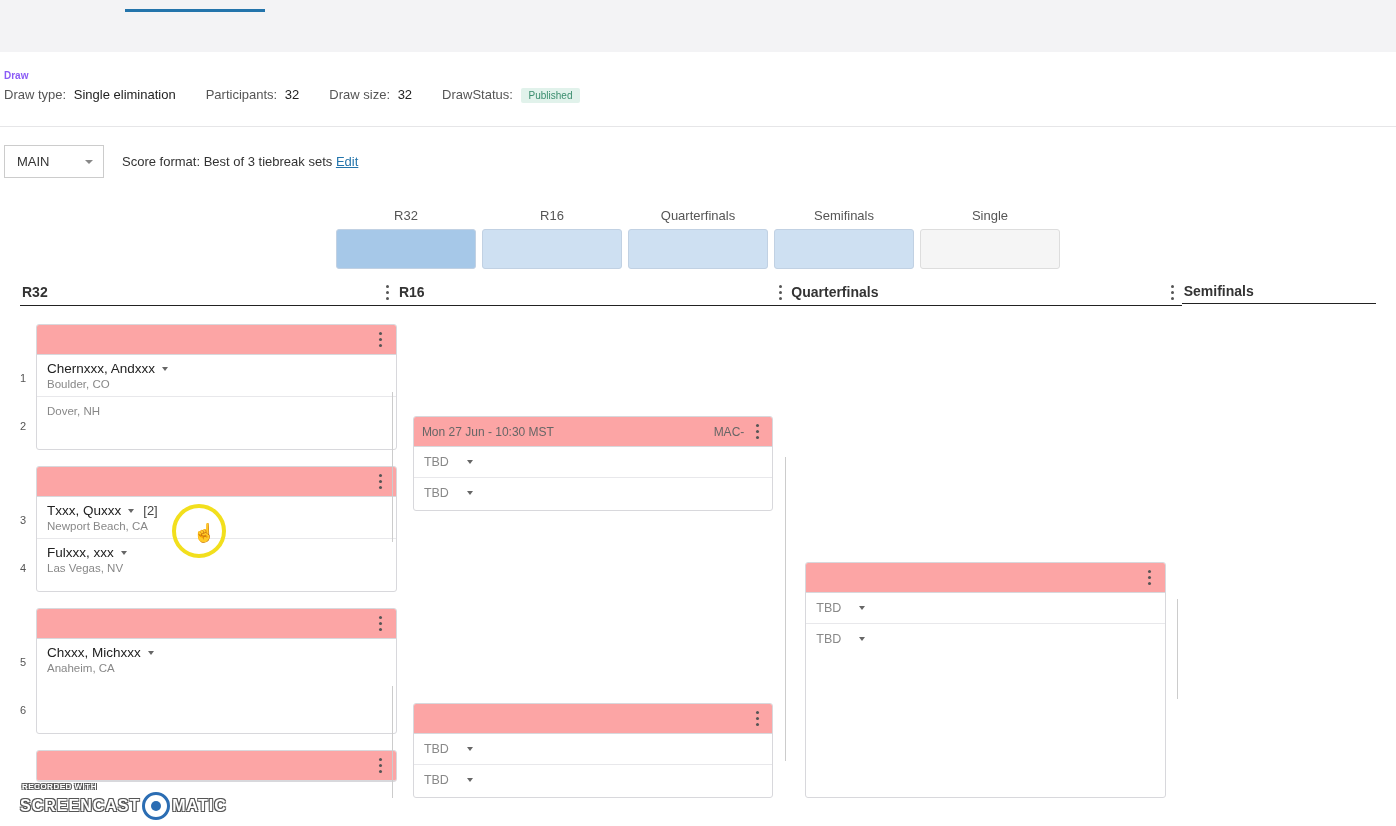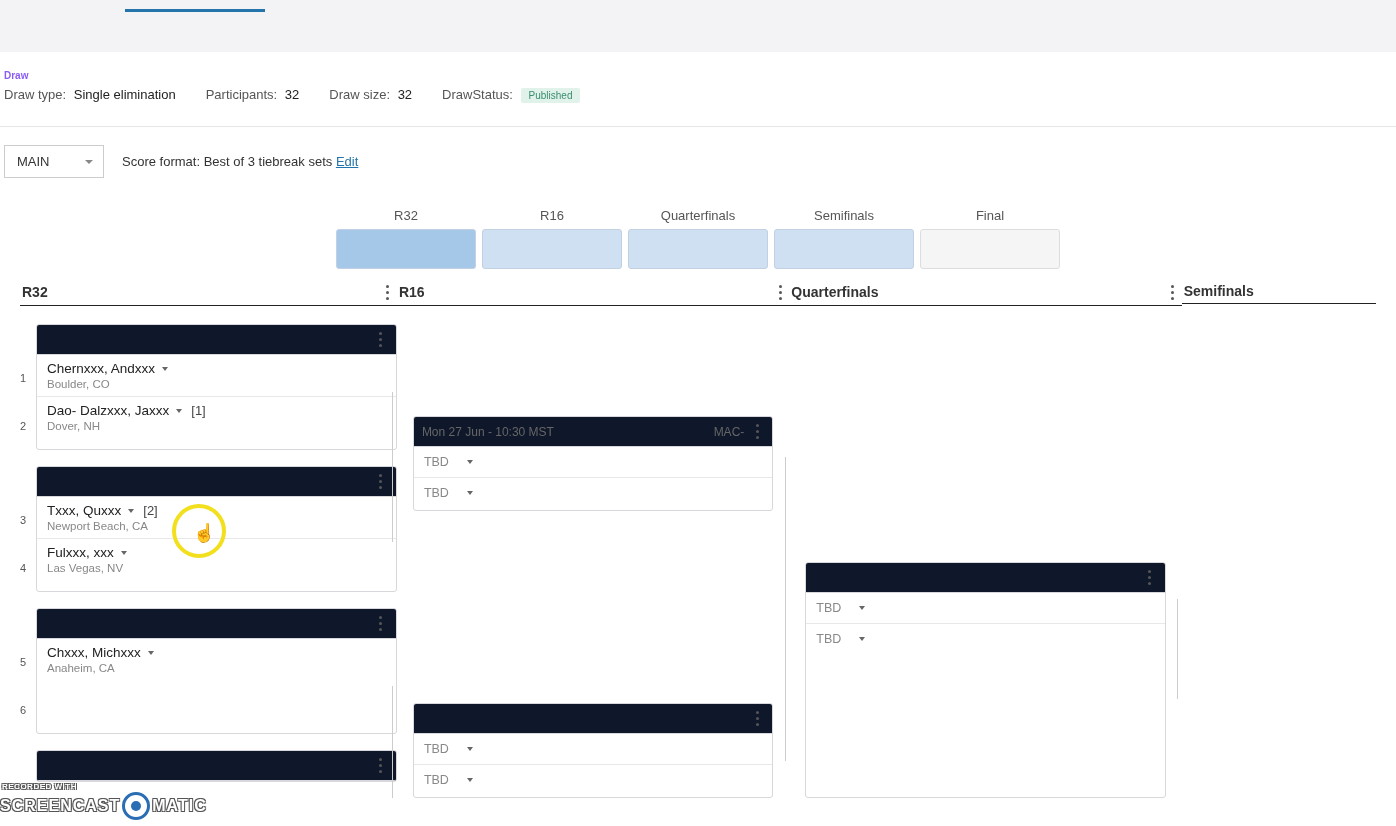--- a/index.html
+++ b/index.html
@@ -189,21 +189,21 @@
   .seeds-col div { height: 48px; display: flex; align-items: center; }
   .match-card {
     border: 1px solid #d8d8dc;
     border-radius: 3px;
     background: #fff;
     overflow: hidden;
     flex: 1;
   }
   .match-bar {
     height: 30px;
-    background: #0f172a;
+    background: #fca5a5;
     border-bottom: 1px solid #d8d8dc;
     display: flex;
     align-items: center;
     justify-content: flex-end;
     padding: 0 8px;
     gap: 8px;
     font-size: 12px;
     color: #666;
   }
   .match-bar.with-info {
@@ -269,21 +269,21 @@
   .cursor-pointer {
     position: absolute;
     z-index: 51;
     font-size: 18px;
     color: #000;
     pointer-events: none;
     font-family: sans-serif;
   }
   .watermark {
     position: fixed;
-    left: 0;
+    left: 20px;
     bottom: 6px;
     font-family: Arial Black, Arial, sans-serif;
     font-weight: 900;
     font-size: 16px;
     letter-spacing: 1px;
     color: #fff;
     text-shadow:
       -1px -1px 0 #555, 1px -1px 0 #555,
       -1px  1px 0 #555, 1px  1px 0 #555;
     display: flex;
@@ -367,21 +367,21 @@
   </div>
   <div class="round-nav-col">
     <div class="round-nav-label">Quarterfinals</div>
     <div class="round-nav-box"></div>
   </div>
   <div class="round-nav-col">
     <div class="round-nav-label">Semifinals</div>
     <div class="round-nav-box"></div>
   </div>
   <div class="round-nav-col">
-    <div class="round-nav-label">Final</div>
+    <div class="round-nav-label">Single</div>
     <div class="round-nav-box empty"></div>
   </div>
 </div>
 
 <div class="bracket-container">
 
   <div class="bracket-col col-r32">
     <div class="col-header">
       <span class="title">R32</span>
       <div class="kebab">
@@ -405,25 +405,20 @@
             </div>
         </div>
         <div class="player-row">
           <div class="player-name-line">
             <span>Chernxxx, Andxxx</span>
             <span class="chev-down"></span>
           </div>
           <div class="player-loc">Boulder, CO</div>
         </div>
         <div class="player-row">
-          <div class="player-name-line">
-            <span>Dao- Dalzxxx, Jaxxx</span>
-            <span class="chev-down"></span>
-            <span class="seed-tag">[1]</span>
-          </div>
           <div class="player-loc">Dover, NH</div>
         </div>
       </div>
     </div>
 
     <div class="match-wrapper" style="position:relative;">
       <div class="seeds-col">
         <div>3</div>
         <div>4</div>
       </div>

